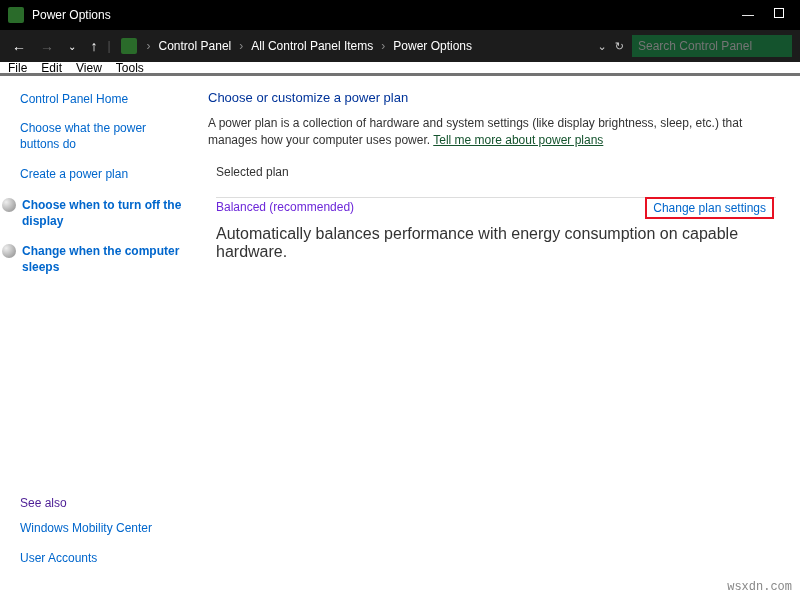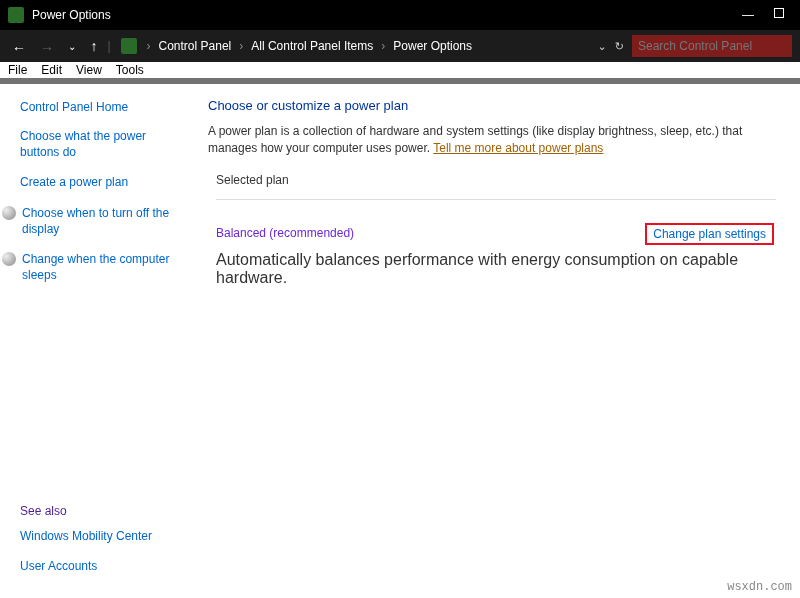--- a/index.html
+++ b/index.html
@@ -14,41 +14,41 @@
     
     .navbar { background: #1c1c1c; height: 32px; display: flex; align-items: center; padding: 0 8px; gap: 6px; }
     .nav-arrow { color: #fff; font-size: 14px; cursor: pointer; padding: 0 4px; }
     .nav-arrow.disabled { color: #666; }
     .bc-icon { width: 16px; height: 16px; background: #2a6b2a; border-radius: 2px; margin: 0 4px; }
     .breadcrumb { display: flex; align-items: center; flex: 1; color: #fff; font-size: 12px; gap: 8px; }
     .bc-item { cursor: pointer; }
     .bc-sep { color: #888; }
     .nav-right { display: flex; align-items: center; gap: 8px; margin-left: auto; }
     .refresh-grp { color: #ccc; font-size: 11px; display: flex; gap: 4px; }
-    .search-box { width: 160px; height: 22px; background: #7f1d1d; border: none; color: #aaa; padding: 0 6px; font-size: 12px; }
+    .search-box { width: 160px; height: 22px; background: #14532d; border: none; color: #aaa; padding: 0 6px; font-size: 12px; }
     
-    .menubar { height: 22px; display: flex; align-items: center; padding: 2px 8px; gap: 14px; border-bottom: 6px solid #737373; }
+    .menubar { height: 14px; display: flex; align-items: center; padding: 2px 8px; gap: 14px; border-bottom: 3px solid #737373; }
     .menu-item { font-size: 12px; cursor: pointer; }
     
     .content { display: flex; height: calc(598px - 30px - 32px - 22px); }
     
     .sidebar { width: 200px; padding: 16px 12px 24px 20px; font-size: 12px; display: flex; flex-direction: column; }
     .side-head { color: #0066cc; margin-bottom: 14px; cursor: pointer; }
     .side-link { color: #0066cc; margin-bottom: 14px; cursor: pointer; line-height: 1.35; }
-    .side-item-icon { display: flex; gap: 6px; margin-bottom: 14px; }
+    .side-item-icon { display: flex; gap: 6px; margin-bottom: 14px; font-weight: bold; }
     .side-icon { width: 14px; height: 14px; border-radius: 50%; background: radial-gradient(circle at 30% 30%, #eee, #888); flex-shrink: 0; margin-left: -18px; margin-top: 1px; }
     .side-spacer { flex: 1; }
     .see-also { color: #4c1d95; margin-bottom: 10px; }
     
     .main { flex: 1; padding: 14px 24px 0 8px; }
     .page-title { color: #003399; font-size: 13px; font-weight: 400; margin-bottom: 10px; }
     .desc { font-size: 12px; color: #333; line-height: 1.4; margin-bottom: 16px; }
-    .tell-more { color: #a16207; text-decoration: underline; cursor: pointer; }
+    .tell-more { color: #14532d; text-decoration: underline; cursor: pointer; }
     
-    .section-head { font-size: 12px; color: #333; padding-bottom: 12px; border-bottom: 1px solid #ddd; margin-bottom: 26px; margin-left: 8px; }
+    .section-head { font-size: 12px; color: #333; padding-bottom: 18px; border-bottom: 1px solid #ddd; margin-bottom: 2px; margin-left: 8px; }
     .plan-row { display: flex; justify-content: space-between; margin: 0 8px 6px 8px; }
     .plan-name { font-size: 12px; color: #6d28d9; }
     .change-link { color: #0066cc; font-size: 12px; cursor: pointer; border: 2px solid #e81123; padding: 2px 6px; margin-top: -3px; margin-right: -6px; }
     .plan-desc { font-size: 16px; color: #333; margin-left: 8px; }
     
     .watermark { position: absolute; bottom: 4px; right: 8px; font-size: 12px; color: #888; font-family: Liberation Mono, monospace; }
   </style>
 </head>
 <body>
 

